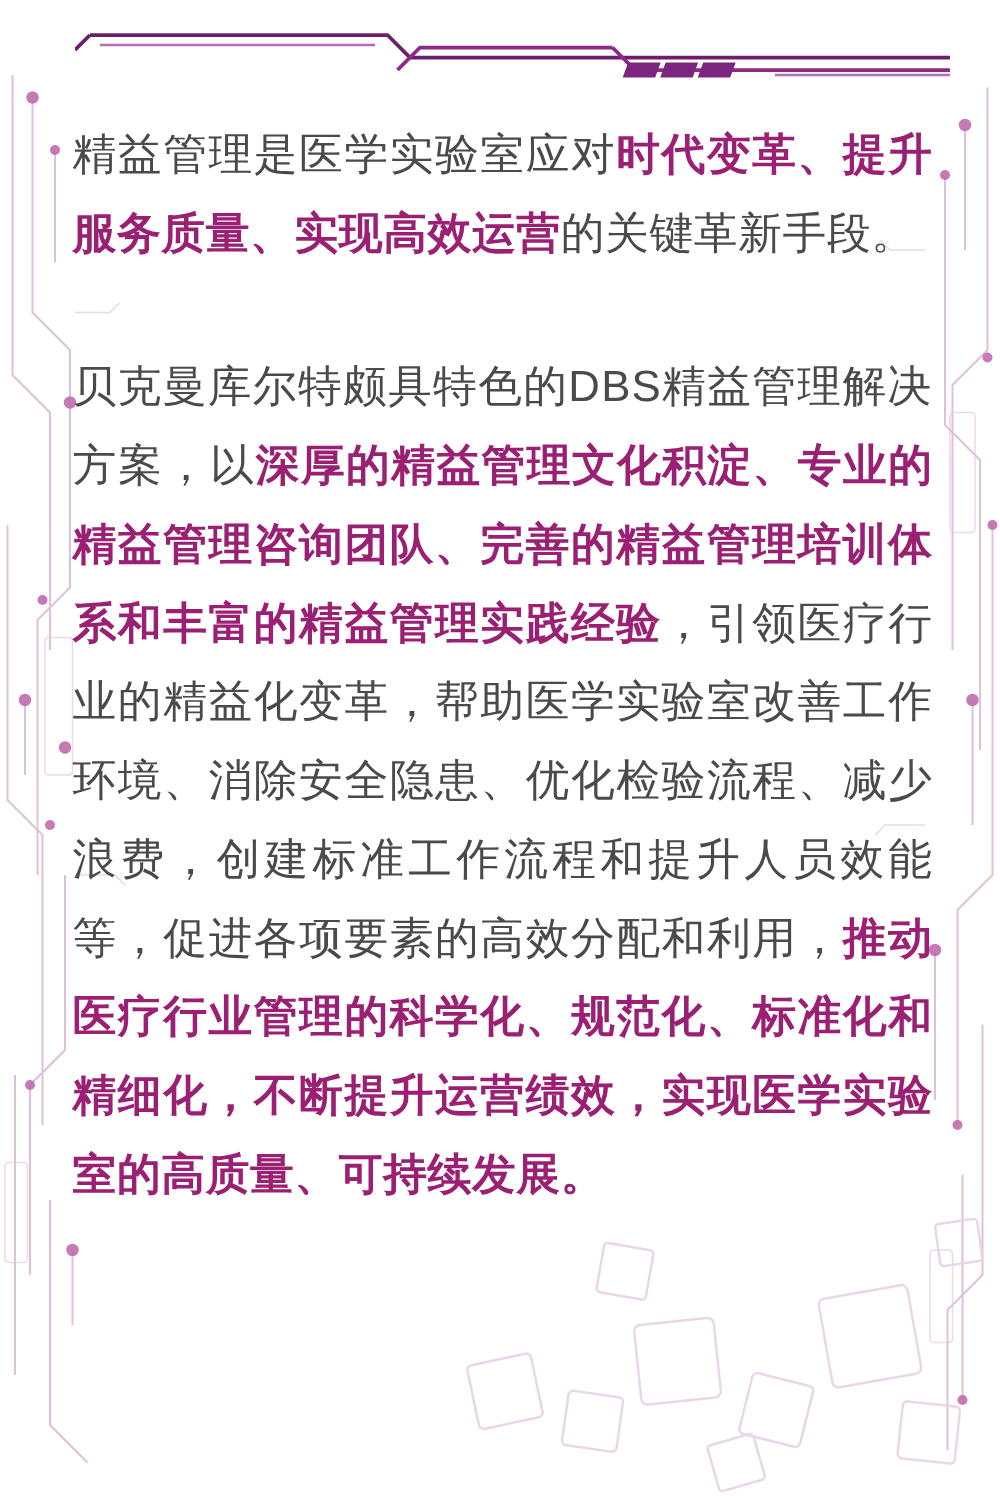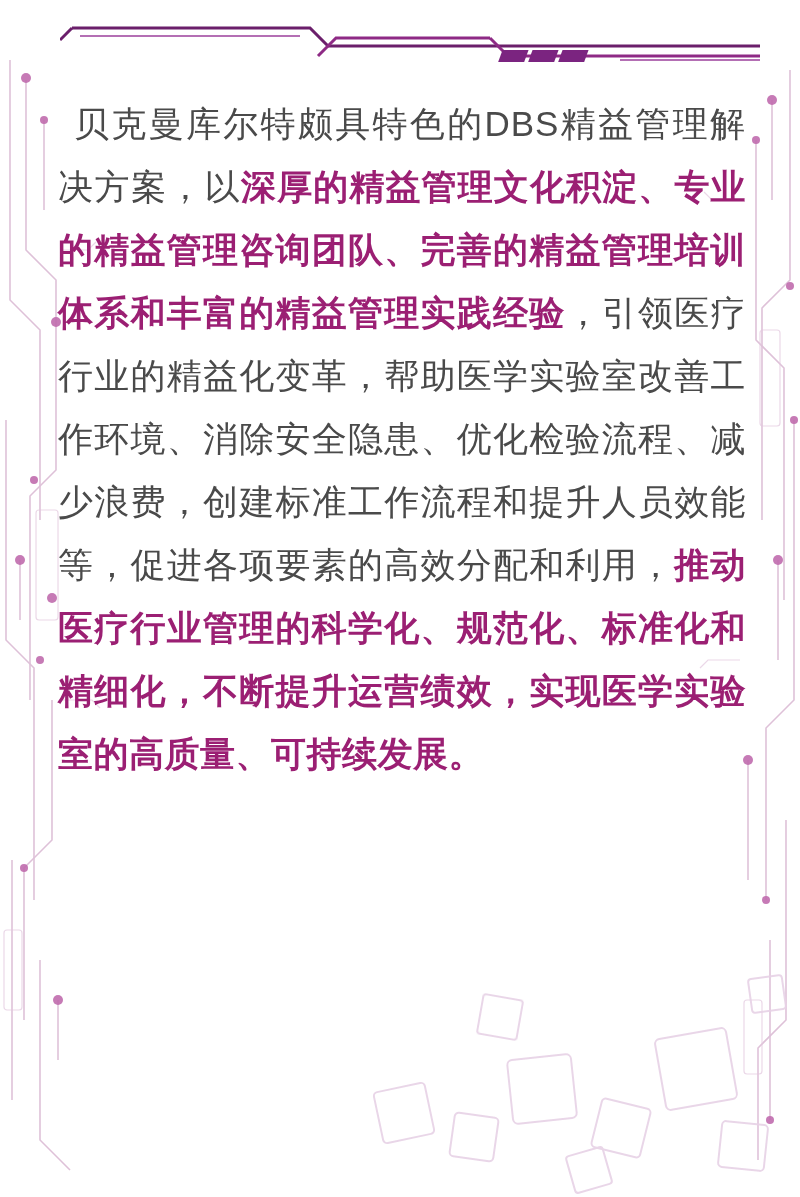--- a/index.html
+++ b/index.html
@@ -64,21 +64,20 @@
   .hl {
     color: #9b1f73;
     font-weight: bold;
   }
   .plain {
     color: #4a4a4a;
     font-weight: normal;
   }
   .latin {
     letter-spacing: 1px;
-    margin-left: 16px;
   }
 
   
   .squares {
     position: absolute;
     right: 0;
     bottom: 0;
     width: 440px;
     height: 260px;
     pointer-events: none;
@@ -161,20 +160,21 @@
       </g>
       <g fill="none" stroke="#9b3f9b" stroke-width="2" opacity="0.75">
         <path d="M560 36 L700 36"></path>
         <path d="M20 12 L240 12"></path>
       </g>
     </svg>
   </div>
 
   <div class="content">
 
+    <p class="para"><span class="plain">精益管理是医学实验室应对</span><span class="hl">时代变革、提升服务质量、实现高效运营</span><span class="plain">的关键革新手段。</span></p>
 
     <p class="para"><span class="plain latin">贝克曼库尔特颇具特色的DBS精益管理解决方案，以</span><span class="hl">深厚的精益管理文化积淀、专业的精益管理咨询团队、完善的精益管理培训体系和丰富的精益管理实践经验</span><span class="plain">，引领医疗行业的精益化变革，帮助医学实验室改善工作环境、消除安全隐患、优化检验流程、减少浪费，创建标准工作流程和提升人员效能等，促进各项要素的高效分配和利用，</span><span class="hl">推动医疗行业管理的科学化、规范化、标准化和精细化，不断提升运营绩效，实现医学实验室的高质量、可持续发展。</span></p>
 
   </div>
 
   <div class="squares">
     <svg width="440" height="260" viewBox="0 0 440 260" xmlns="http://www.w3.org/2000/svg">
       <g fill="none" stroke="#e7d2e6" stroke-width="2" opacity="0.9">
         <rect x="18" y="150" width="52" height="52" rx="4" transform="rotate(-12 44 176)"></rect>
         <rect x="92" y="178" width="44" height="44" rx="4" transform="rotate(8 114 200)"></rect>

